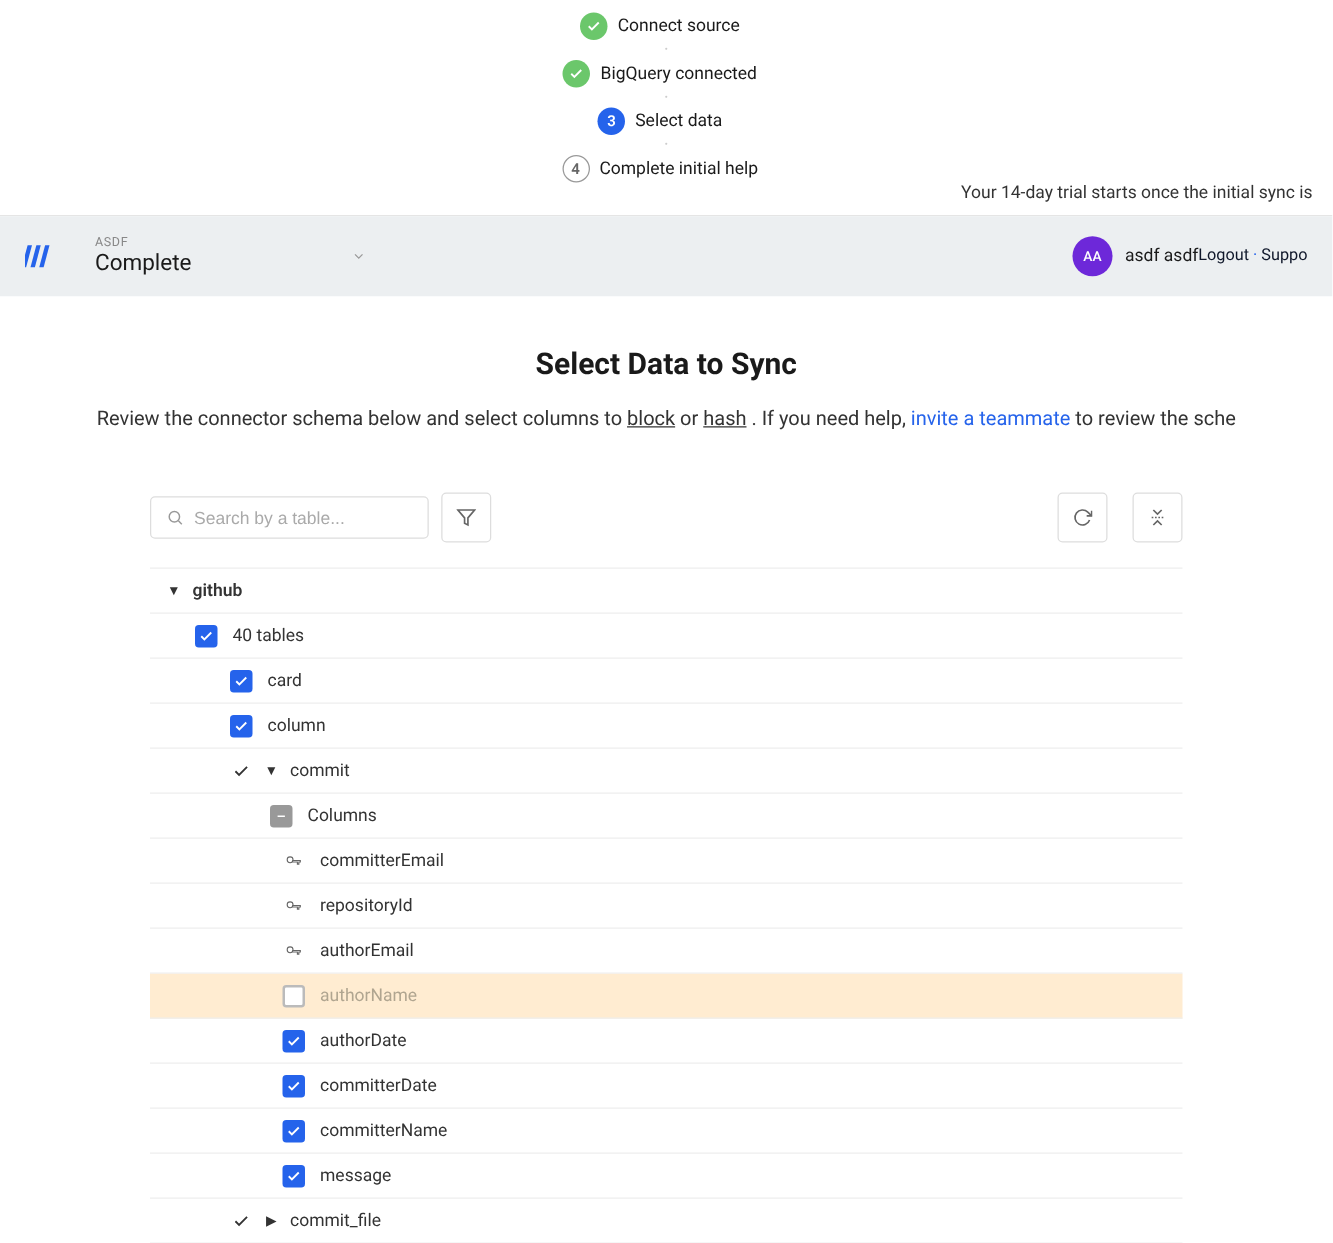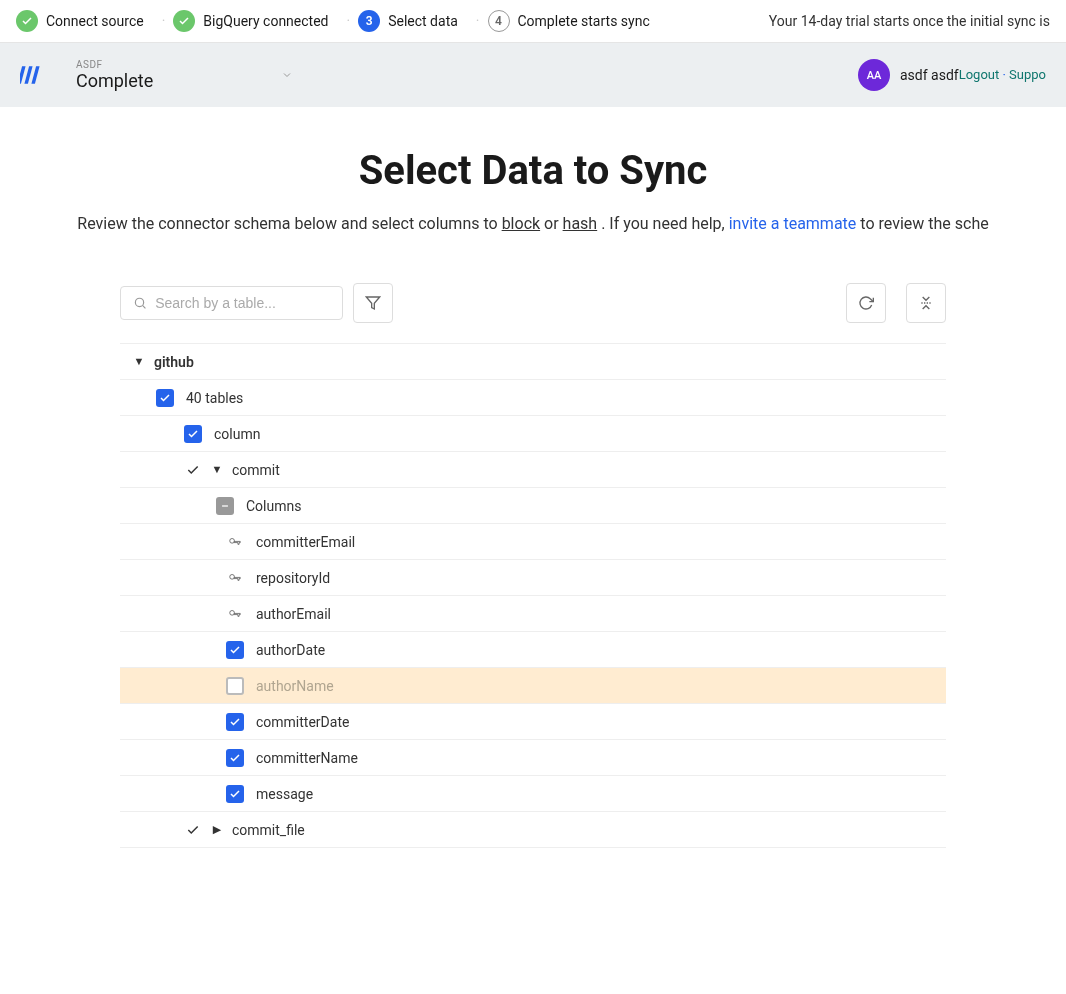--- a/index.html
+++ b/index.html
@@ -1,19 +1,19 @@
 <!DOCTYPE html>
 <html><head>
 <meta charset="utf-8">
 <style>
 * { box-sizing: border-box; margin: 0; padding: 0; }
 body { font-family: -apple-system, BlinkMacSystemFont, "Segoe UI", Roboto, Helvetica, Arial, sans-serif; color: #1a1a1a; background: #fff; width: 1066px; }
 
 
-.progress-bar { display: flex; align-items: center; padding: 10px 16px; border-bottom: 1px solid #e5e5e5; font-size: 14px; }
+.progress-bar { display: flex; align-items: center; padding: 10px 16px; border-bottom: 1px solid #e5e5e5; font-size: 14px; flex-direction: column; }
 .step { display: flex; align-items: center; gap: 8px; margin-right: 10px; }
 .step-icon { width: 22px; height: 22px; border-radius: 50%; display: flex; align-items: center; justify-content: center; font-size: 12px; font-weight: 600; }
 .step-done { background: #6bc76b; color: #fff; }
 .step-active { background: #2563eb; color: #fff; }
 .step-pending { border: 1.5px solid #999; color: #666; background: #fff; }
 .step-label { color: #1a1a1a; }
 .step-sep { color: #ccc; margin: 0 8px; }
 .trial-text { margin-left: auto; color: #333; }
 
 
@@ -22,25 +22,25 @@
 .logo { width: 28px; height: 28px; }
 .logo-text-block { display: flex; flex-direction: column; }
 .logo-label { font-size: 10px; color: #888; letter-spacing: 0.5px; }
 .logo-title { font-size: 18px; color: #1a1a1a; }
 .dropdown-caret { margin-left: 100px; color: #999; font-size: 12px; }
 .user-block { margin-left: auto; display: flex; align-items: center; gap: 10px; }
 .avatar { width: 32px; height: 32px; border-radius: 50%; background: #6d28d9; color: #fff; display: flex; align-items: center; justify-content: center; font-size: 11px; font-weight: 500; }
 .user-text { display: flex; flex-direction: row; font-size: 14px; }
 .user-name { color: #1a1a1a; }
 .user-links { color: #2563eb; font-size: 13px; }
-.user-links a { color: #0f766e; text-decoration: none; }
+.user-links a { color: #0f172a; text-decoration: none; }
 
 
 .main { padding: 40px 60px 0; }
-.page-title { font-size: 40px; font-weight: 700; text-align: center; margin-bottom: 20px; }
+.page-title { font-size: 24px; font-weight: 700; text-align: center; margin-bottom: 20px; }
 .page-desc { font-size: 16px; text-align: center; color: #333; margin-bottom: 50px; }
 .page-desc .u { text-decoration: underline; text-align: center; }
 .page-desc a { color: #2563eb; text-decoration: none; }
 
 
 .toolbar { display: flex; align-items: center; padding: 0 0 20px 0; margin: 0 60px; }
 .search-box { display: flex; align-items: center; border: 1px solid #ddd; border-radius: 4px; padding: 8px 12px; width: 223px; gap: 8px; }
 .search-box input { border: none; outline: none; font-size: 14px; width: 100%; color: #333; }
 .search-box input::placeholder { color: #aaa; }
 .icon-btn { border: 1px solid #ddd; border-radius: 4px; width: 40px; height: 40px; display: flex; align-items: center; justify-content: center; background: #fff; cursor: pointer; margin-left: 10px; }
@@ -90,21 +90,21 @@
     <span class="step-label">BigQuery connected</span>
   </div>
   <span class="step-sep">·</span>
   <div class="step">
     <div class="step-icon step-active">3</div>
     <span class="step-label">Select data</span>
   </div>
   <span class="step-sep">·</span>
   <div class="step">
     <div class="step-icon step-pending">4</div>
-    <span class="step-label">Complete starts sync</span>
+    <span class="step-label">Complete initial help</span>
   </div>
   <span class="trial-text">Your 14-day trial starts once the initial sync is</span>
 </div>
 
 <div class="header">
   <div class="logo-block">
     <svg class="logo" viewBox="0 0 32 32">
       <rect x="4" y="6" width="4" height="20" fill="#2563eb" transform="skewX(-15)"></rect>
       <rect x="12" y="6" width="4" height="20" fill="#2563eb" transform="skewX(-15)"></rect>
       <rect x="20" y="6" width="4" height="20" fill="#2563eb" transform="skewX(-15)"></rect>
@@ -175,20 +175,28 @@
     </div>
     <div class="row indent-1">
       <span class="checkbox checked">
         <svg width="12" height="12" viewBox="0 0 24 24" fill="none" stroke="white" stroke-width="3">
             <polyline points="20 6 9 17 4 12"></polyline>
           </svg>
       </span>
       <span class="row-label">40 tables</span>
     </div>
 
+    <div class="row indent-2">
+      <span class="checkbox checked" style="margin-left:16px;">
+        <svg width="12" height="12" viewBox="0 0 24 24" fill="none" stroke="white" stroke-width="3">
+            <polyline points="20 6 9 17 4 12"></polyline>
+          </svg>
+      </span>
+      <span class="row-label">card</span>
+    </div>
 
     <div class="row indent-2">
       <span class="checkbox checked" style="margin-left:16px;">
         <svg width="12" height="12" viewBox="0 0 24 24" fill="none" stroke="white" stroke-width="3">
             <polyline points="20 6 9 17 4 12"></polyline>
           </svg>
       </span>
       <span class="row-label">column</span>
     </div>
 
@@ -235,40 +243,40 @@
     <div class="row indent-5">
       <span class="key-icon">
         <svg width="14" height="14" viewBox="0 0 24 24" fill="none" stroke="#666" stroke-width="1.5">
             <circle cx="7" cy="10" r="4"></circle>
             <path d="M10 11h11v2h-2v3h-2v-3h-7"></path>
           </svg>
       </span>
       <span class="row-label">authorEmail</span>
     </div>
 
-    <div class="row indent-5">
-      <span class="checkbox checked">
-        <svg width="12" height="12" viewBox="0 0 24 24" fill="none" stroke="white" stroke-width="3">
-            <polyline points="20 6 9 17 4 12"></polyline>
-          </svg>
-      </span>
-      <span class="row-label">authorDate</span>
-    </div>
-
     <div class="row indent-5 highlight">
       <span class="checkbox unchecked"></span>
       <span class="row-label dim">authorName</span>
     </div>
 
     <div class="row indent-5">
       <span class="checkbox checked">
         <svg width="12" height="12" viewBox="0 0 24 24" fill="none" stroke="white" stroke-width="3">
             <polyline points="20 6 9 17 4 12"></polyline>
           </svg>
       </span>
+      <span class="row-label">authorDate</span>
+    </div>
+
+    <div class="row indent-5">
+      <span class="checkbox checked">
+        <svg width="12" height="12" viewBox="0 0 24 24" fill="none" stroke="white" stroke-width="3">
+            <polyline points="20 6 9 17 4 12"></polyline>
+          </svg>
+      </span>
       <span class="row-label">committerDate</span>
     </div>
 
     <div class="row indent-5">
       <span class="checkbox checked">
         <svg width="12" height="12" viewBox="0 0 24 24" fill="none" stroke="white" stroke-width="3">
             <polyline points="20 6 9 17 4 12"></polyline>
           </svg>
       </span>
       <span class="row-label">committerName</span>

